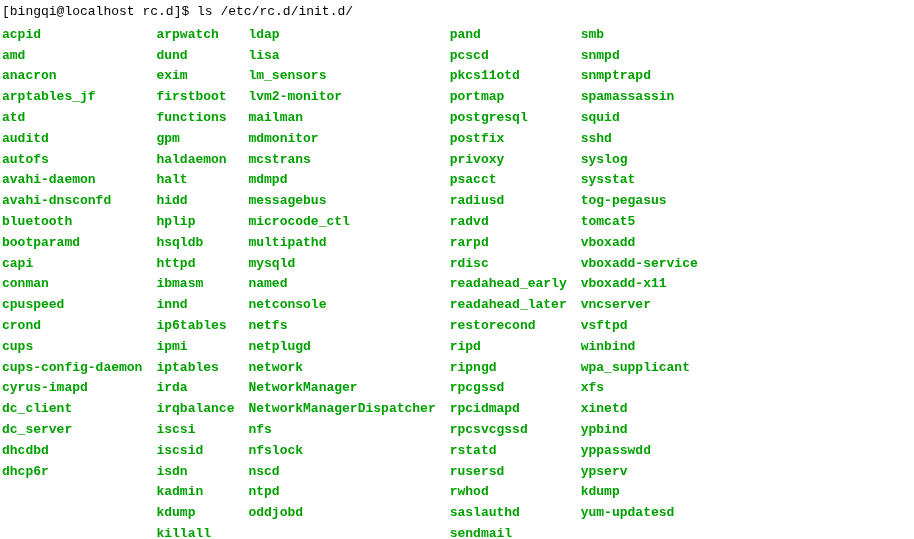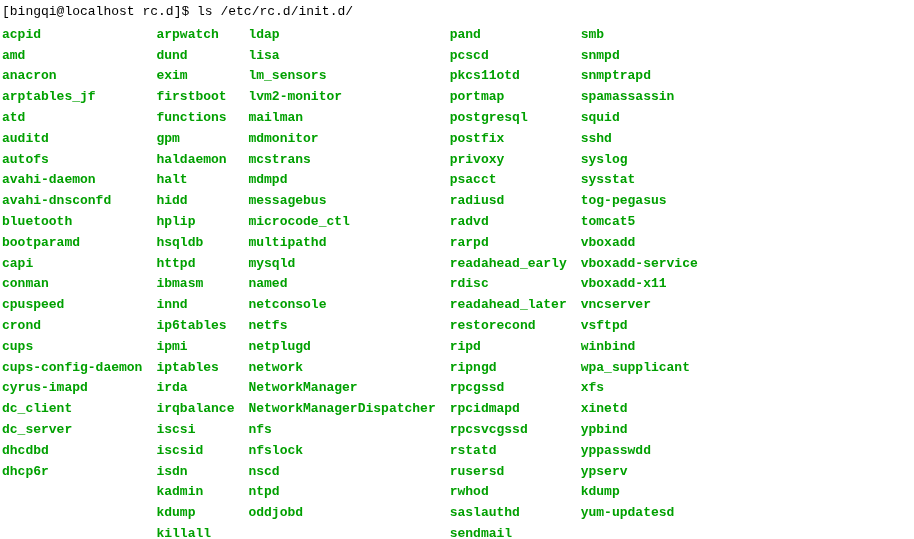--- a/index.html
+++ b/index.html
@@ -132,22 +132,22 @@
       <span class="entry">pcscd</span>
       <span class="entry">pkcs11otd</span>
       <span class="entry">portmap</span>
       <span class="entry">postgresql</span>
       <span class="entry">postfix</span>
       <span class="entry">privoxy</span>
       <span class="entry">psacct</span>
       <span class="entry">radiusd</span>
       <span class="entry">radvd</span>
       <span class="entry">rarpd</span>
+      <span class="entry">rdisc</span>
       <span class="entry">readahead_early</span>
-      <span class="entry">rdisc</span>
       <span class="entry">readahead_later</span>
       <span class="entry">restorecond</span>
       <span class="entry">ripd</span>
       <span class="entry">ripngd</span>
       <span class="entry">rpcgssd</span>
       <span class="entry">rpcidmapd</span>
       <span class="entry">rpcsvcgssd</span>
       <span class="entry">rstatd</span>
       <span class="entry">rusersd</span>
       <span class="entry">rwhod</span>

